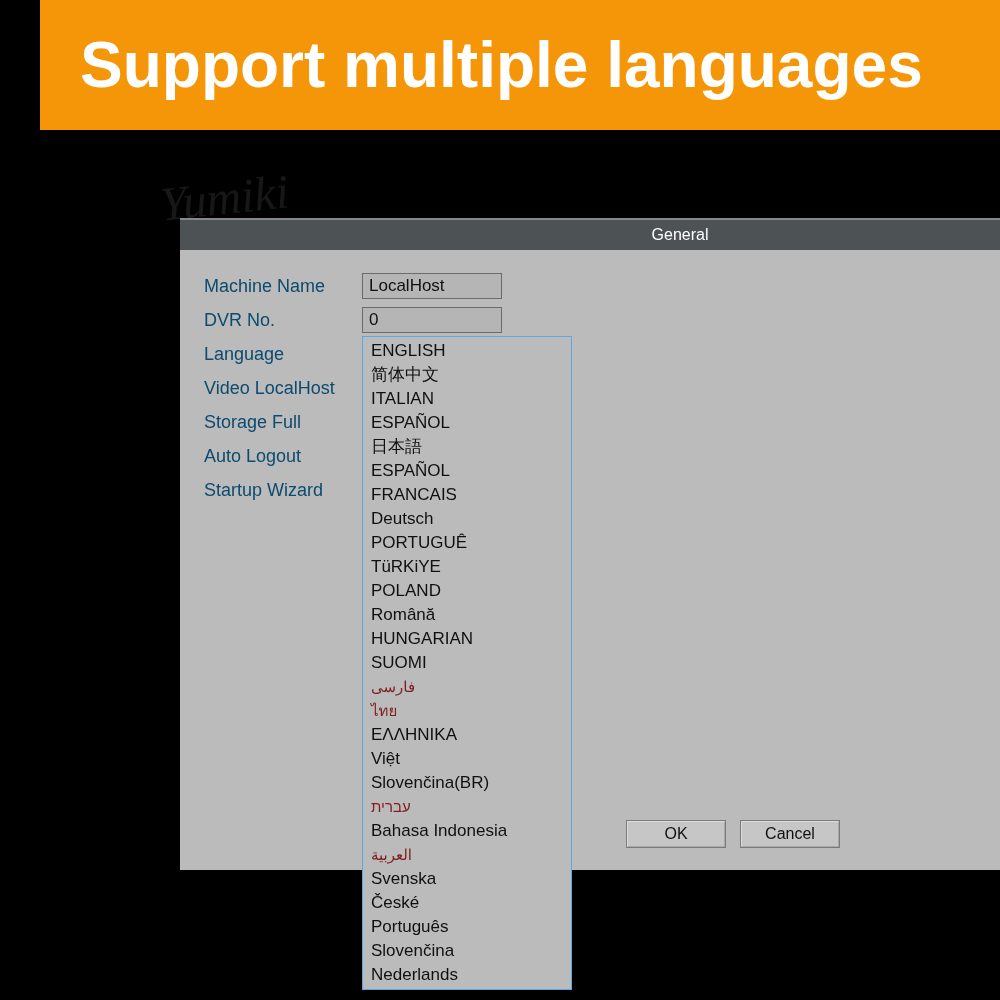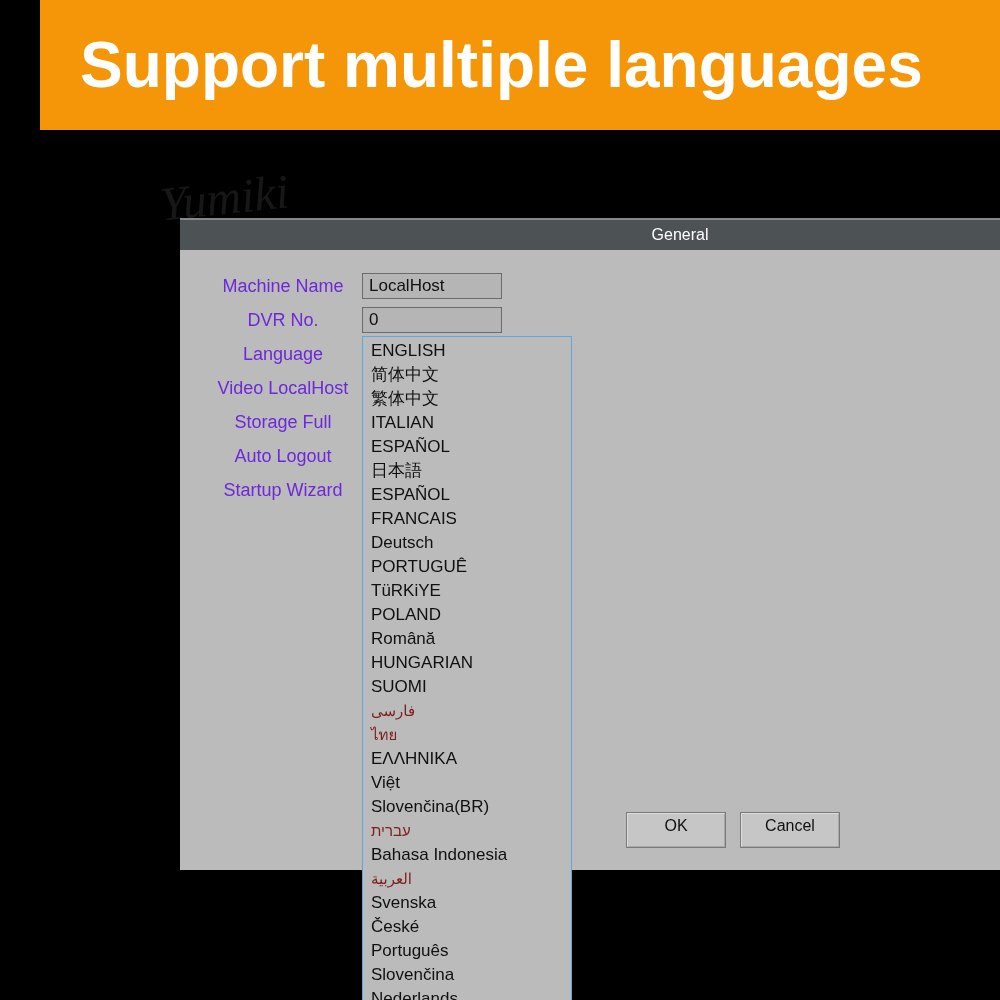--- a/index.html
+++ b/index.html
@@ -47,23 +47,22 @@
     min-height: 620px;
   }
   .row {
     display: flex;
     align-items: center;
     height: 32px;
     margin-bottom: 2px;
   }
   .label {
     width: 158px;
-    color: #6d28d9;
+    color: #0c4a6e;
     font-size: 18px;
-    text-align: center;
   }
   .text-input {
     width: 140px;
     height: 26px;
     background: #b5b5b5;
     border: 1px solid #6b6b6b;
     color: #101010;
     font-size: 17px;
     padding: 0 6px;
     line-height: 24px;
@@ -112,21 +111,21 @@
   .dropdown-item.dimmed { color: #7f1d1d; font-size: 15px; }
   .buttons {
     position: absolute;
     right: 340px;
     bottom: 22px;
     display: flex;
     gap: 14px;
   }
   .btn {
     width: 100px;
-    height: 36px;
+    height: 28px;
     background: #c6c6c6;
     border: 1px solid #7a7a7a;
     box-shadow: inset 1px 1px 0 rgba(255,255,255,0.4), inset -1px -1px 0 rgba(0,0,0,0.15);
     color: #101010;
     font-size: 16px;
     text-align: center;
     line-height: 26px;
     cursor: pointer;
   }
   .watermark {
@@ -184,21 +183,20 @@
     <div class="row">
       <div class="label">Auto Logout</div>
     </div>
     <div class="row">
       <div class="label">Startup Wizard</div>
     </div>
 
     <div class="dropdown" id="lang-dropdown">
         <div class="dropdown-item">ENGLISH</div>
         <div class="dropdown-item">简体中文</div>
-        <div class="dropdown-item">繁体中文</div>
         <div class="dropdown-item">ITALIAN</div>
         <div class="dropdown-item">ESPAÑOL</div>
         <div class="dropdown-item">日本語</div>
         <div class="dropdown-item">ESPAÑOL</div>
         <div class="dropdown-item">FRANCAIS</div>
         <div class="dropdown-item">Deutsch</div>
         <div class="dropdown-item">PORTUGUÊ</div>
         <div class="dropdown-item">TüRKiYE</div>
         <div class="dropdown-item">POLAND</div>
         <div class="dropdown-item">Română</div>

